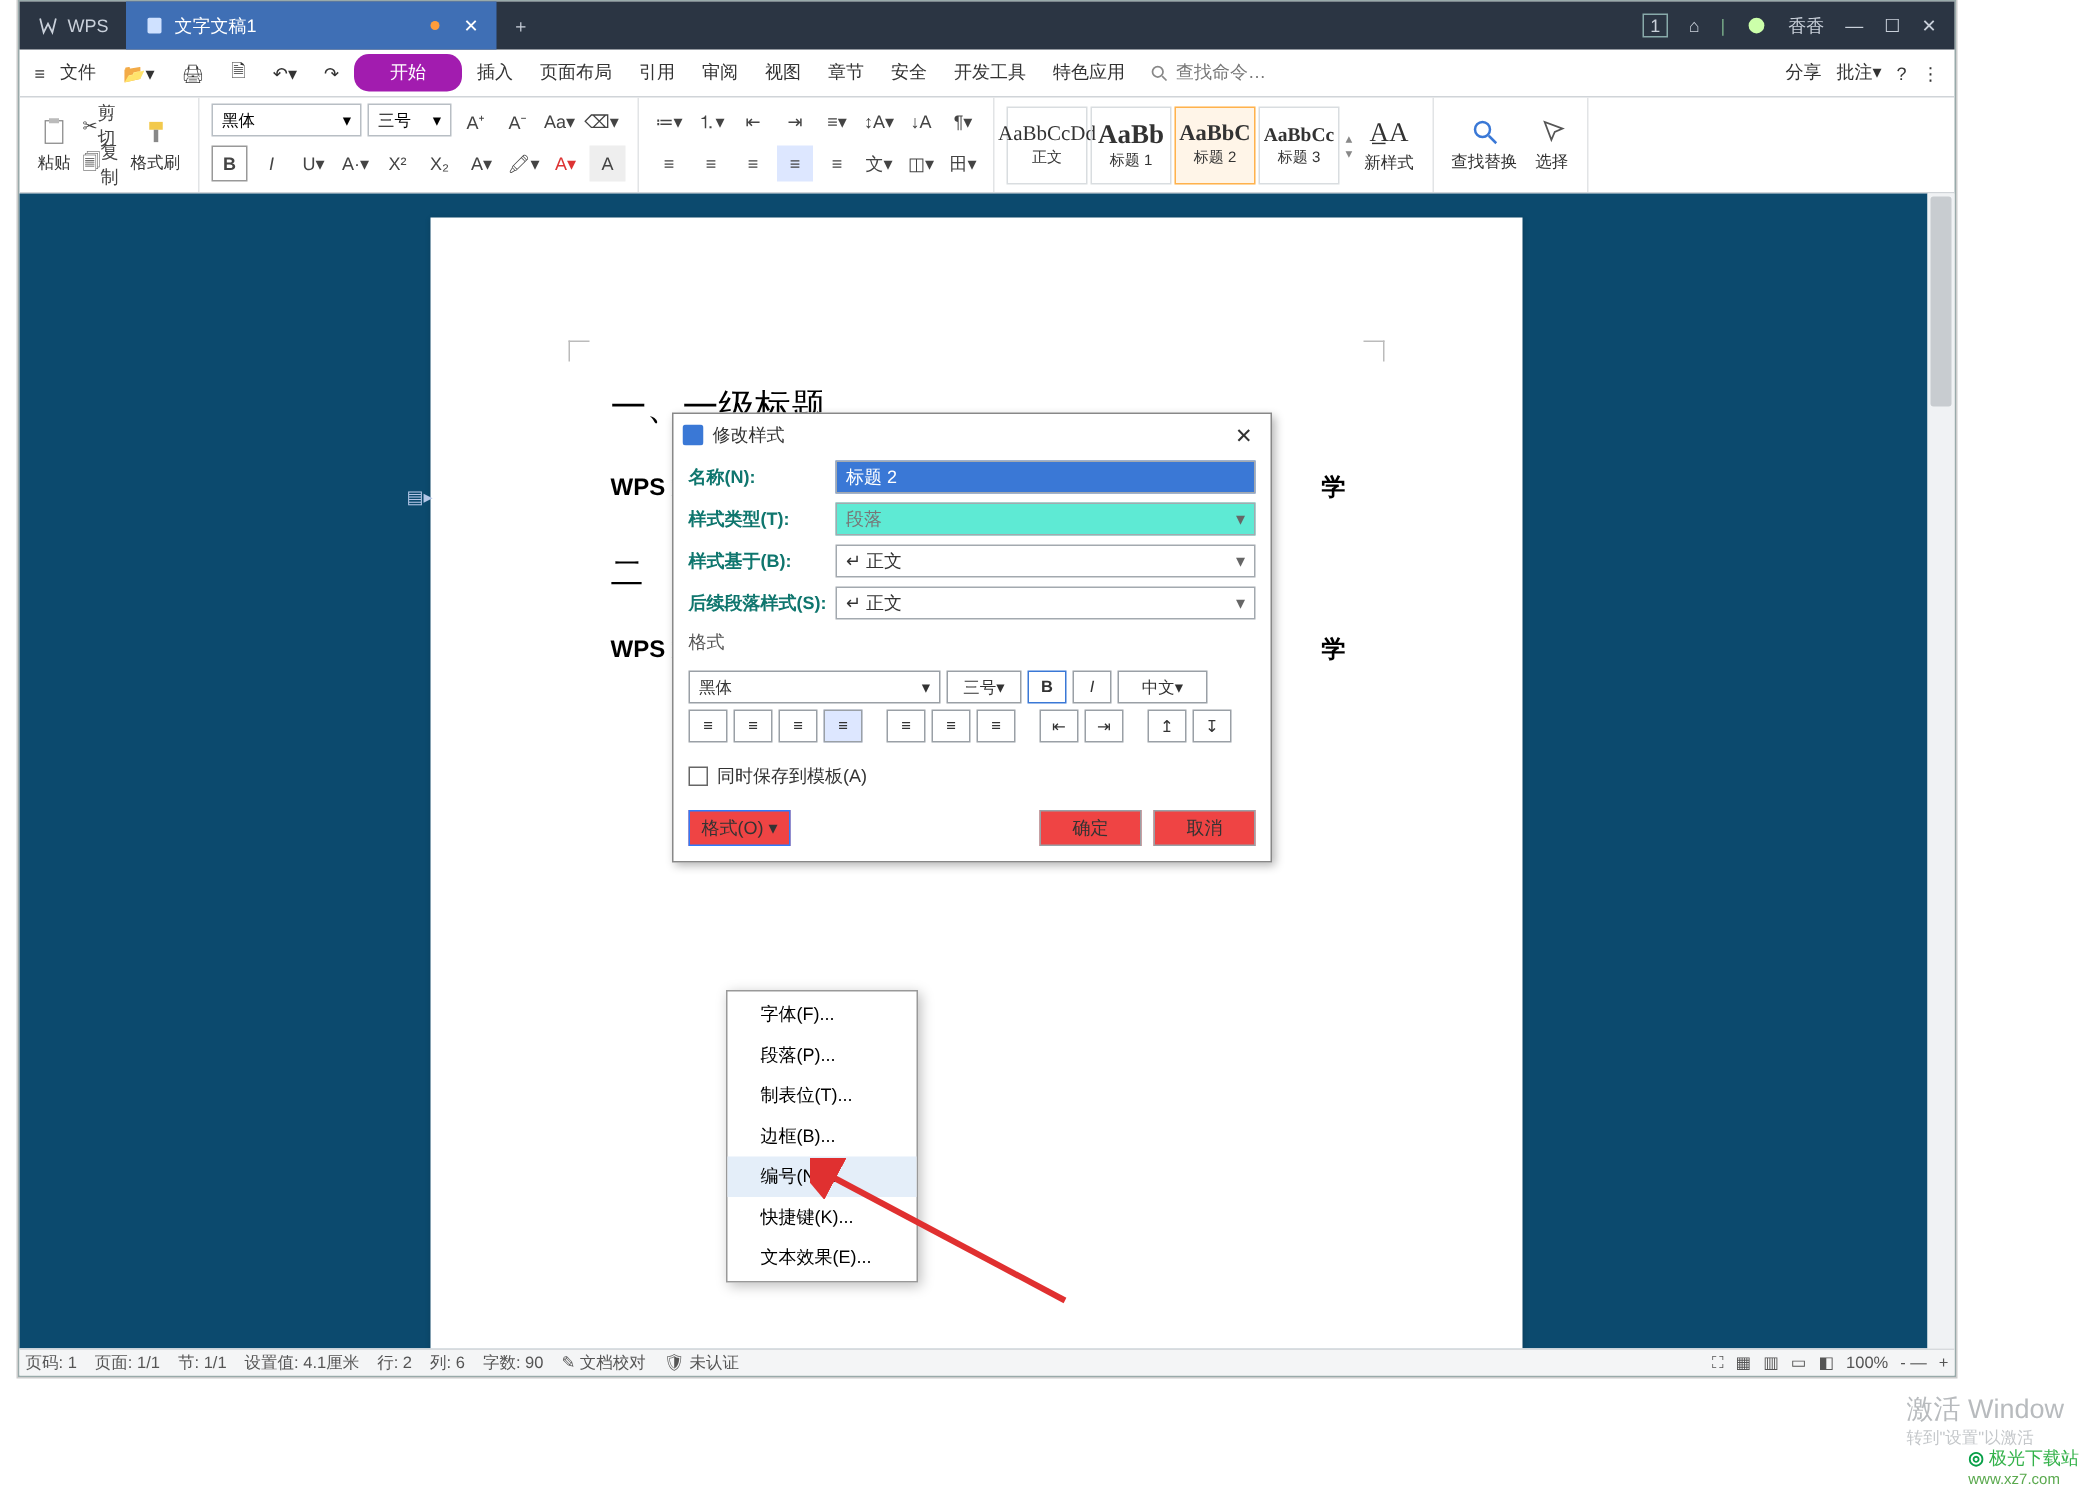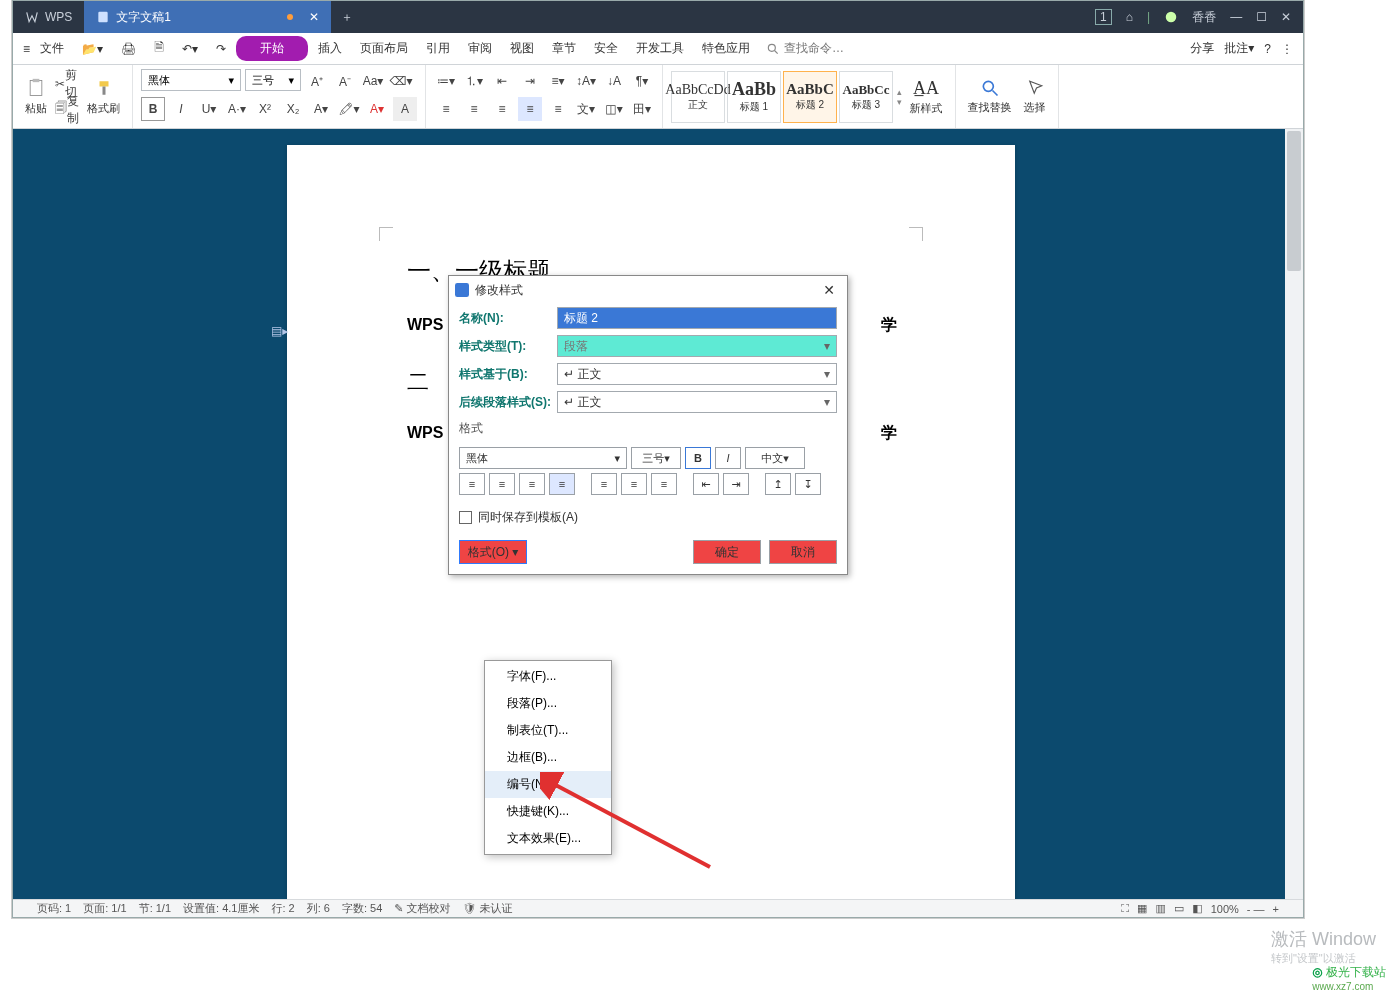--- a/index.html
+++ b/index.html
@@ -45,21 +45,21 @@
 .marginmark{ position:absolute; width:14px;height:14px; border-left:1px solid #bbb; border-top:1px solid #bbb; }
 .page .mm1{ left:92px; top:82px; }
 .page .mm2{ right:92px; top:82px; transform:scaleX(-1); }
 .doctext{ position:absolute; left:120px; top:110px; font-family:"SimSun","宋体",serif; font-size:24px; color:#000;}
 .doctext2{ position:absolute; left:120px; font-size:16px; font-weight:bold; font-family:"SimHei","黑体",sans-serif;}
 .sidehandle{ position:absolute; left:258px; top:195px; color:#b4c6e7; font-size:12px;}
 .scrollbar{ position:absolute; right:0; top:0; bottom:0; width:18px; background:#f0f2f4; }
 .thumb{ position:absolute; right:2px; top:2px; width:14px; height:140px; background:#c8ccd0; border-radius:2px;}
 
 
-.status{ position:absolute; left:0;right:0;bottom:0;height:18px; background:#f4f5f6; border-top:1px solid #d7dadd; font-size:11px; color:#555; display:flex; align-items:center; padding:0 24px; gap:12px;}
+.status{ position:absolute; left:0;right:0;bottom:0;height:18px; background:#f4f5f6; border-top:1px solid #d7dadd; font-size:11px; color:#555; display:flex; align-items:center; padding:0 4px; gap:12px;}
 .status .right{ margin-left:auto; display:flex; gap:8px; align-items:center;}
 
 
 .dialog{ position:absolute; left:448px; top:275px; width:400px; background:#fff; border:1px solid #888; box-shadow:2px 2px 6px rgba(0,0,0,.3); font-size:12px; color:#333;}
 .dtitle{ height:28px; display:flex; align-items:center; padding:0 6px; gap:6px;}
 .dtitle .x{ margin-left:auto; font-size:14px; padding:0 6px;}
 .section{ padding:4px 10px; font-size:12px; color:#555;}
 .formrow{ display:flex; align-items:center; padding:3px 10px; gap:6px;}
 .formrow label{ width:92px; font-size:12px; color:#0f766e;font-weight:bold;}
 .formrow .field{ flex:1; height:22px; border:1px solid #a3a9af; display:flex; align-items:center; padding:0 6px; font-size:12px; background:#fff;}
@@ -295,21 +295,21 @@
     <div class="thumb"></div>
   </div>
 
   <div class="status">
     <span>页码: 1</span>
     <span>页面: 1/1</span>
     <span>节: 1/1</span>
     <span>设置值: 4.1厘米</span>
     <span>行: 2</span>
     <span>列: 6</span>
-    <span>字数: 54</span>
+    <span>字数: 90</span>
     <span>✎ <span>文档校对</span></span>
     <span>🛡 <span>未认证</span></span>
     <div class="right">
       <span>⛶</span>
       <span>▦</span>
       <span>▥</span>
       <span>▭</span>
       <span>◧</span>
       <span>100%</span>
       <span>- —</span>

